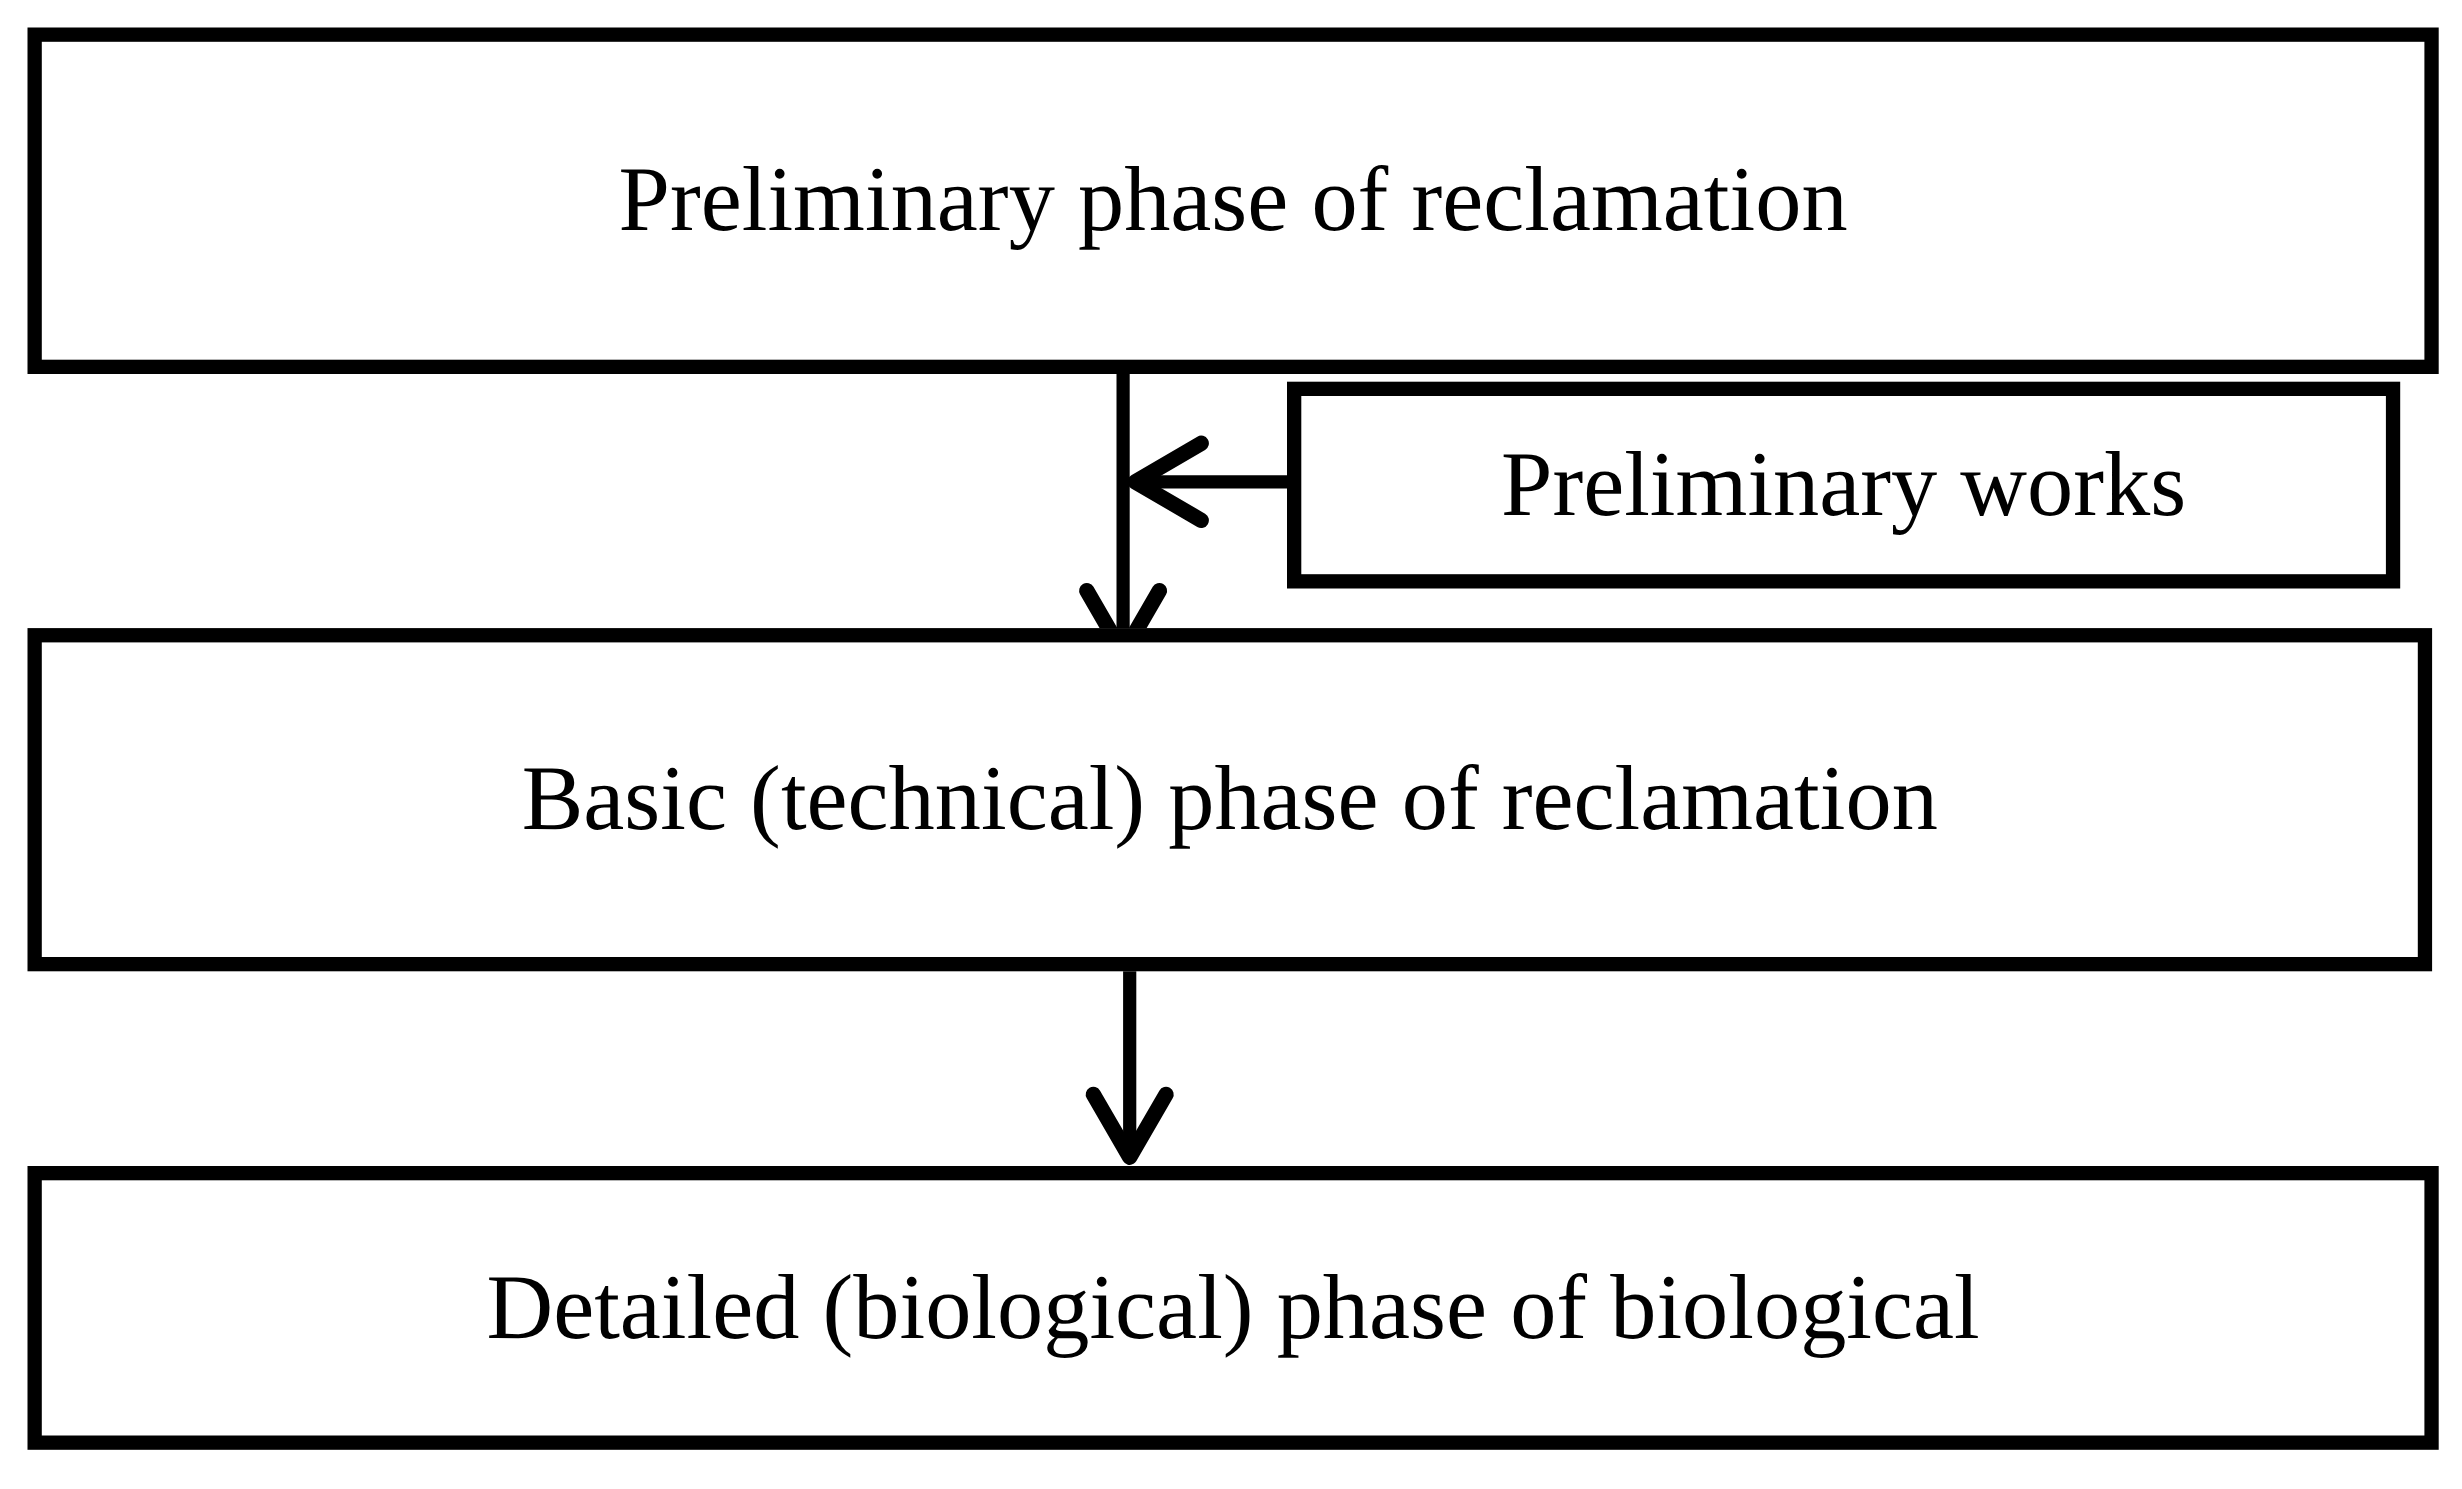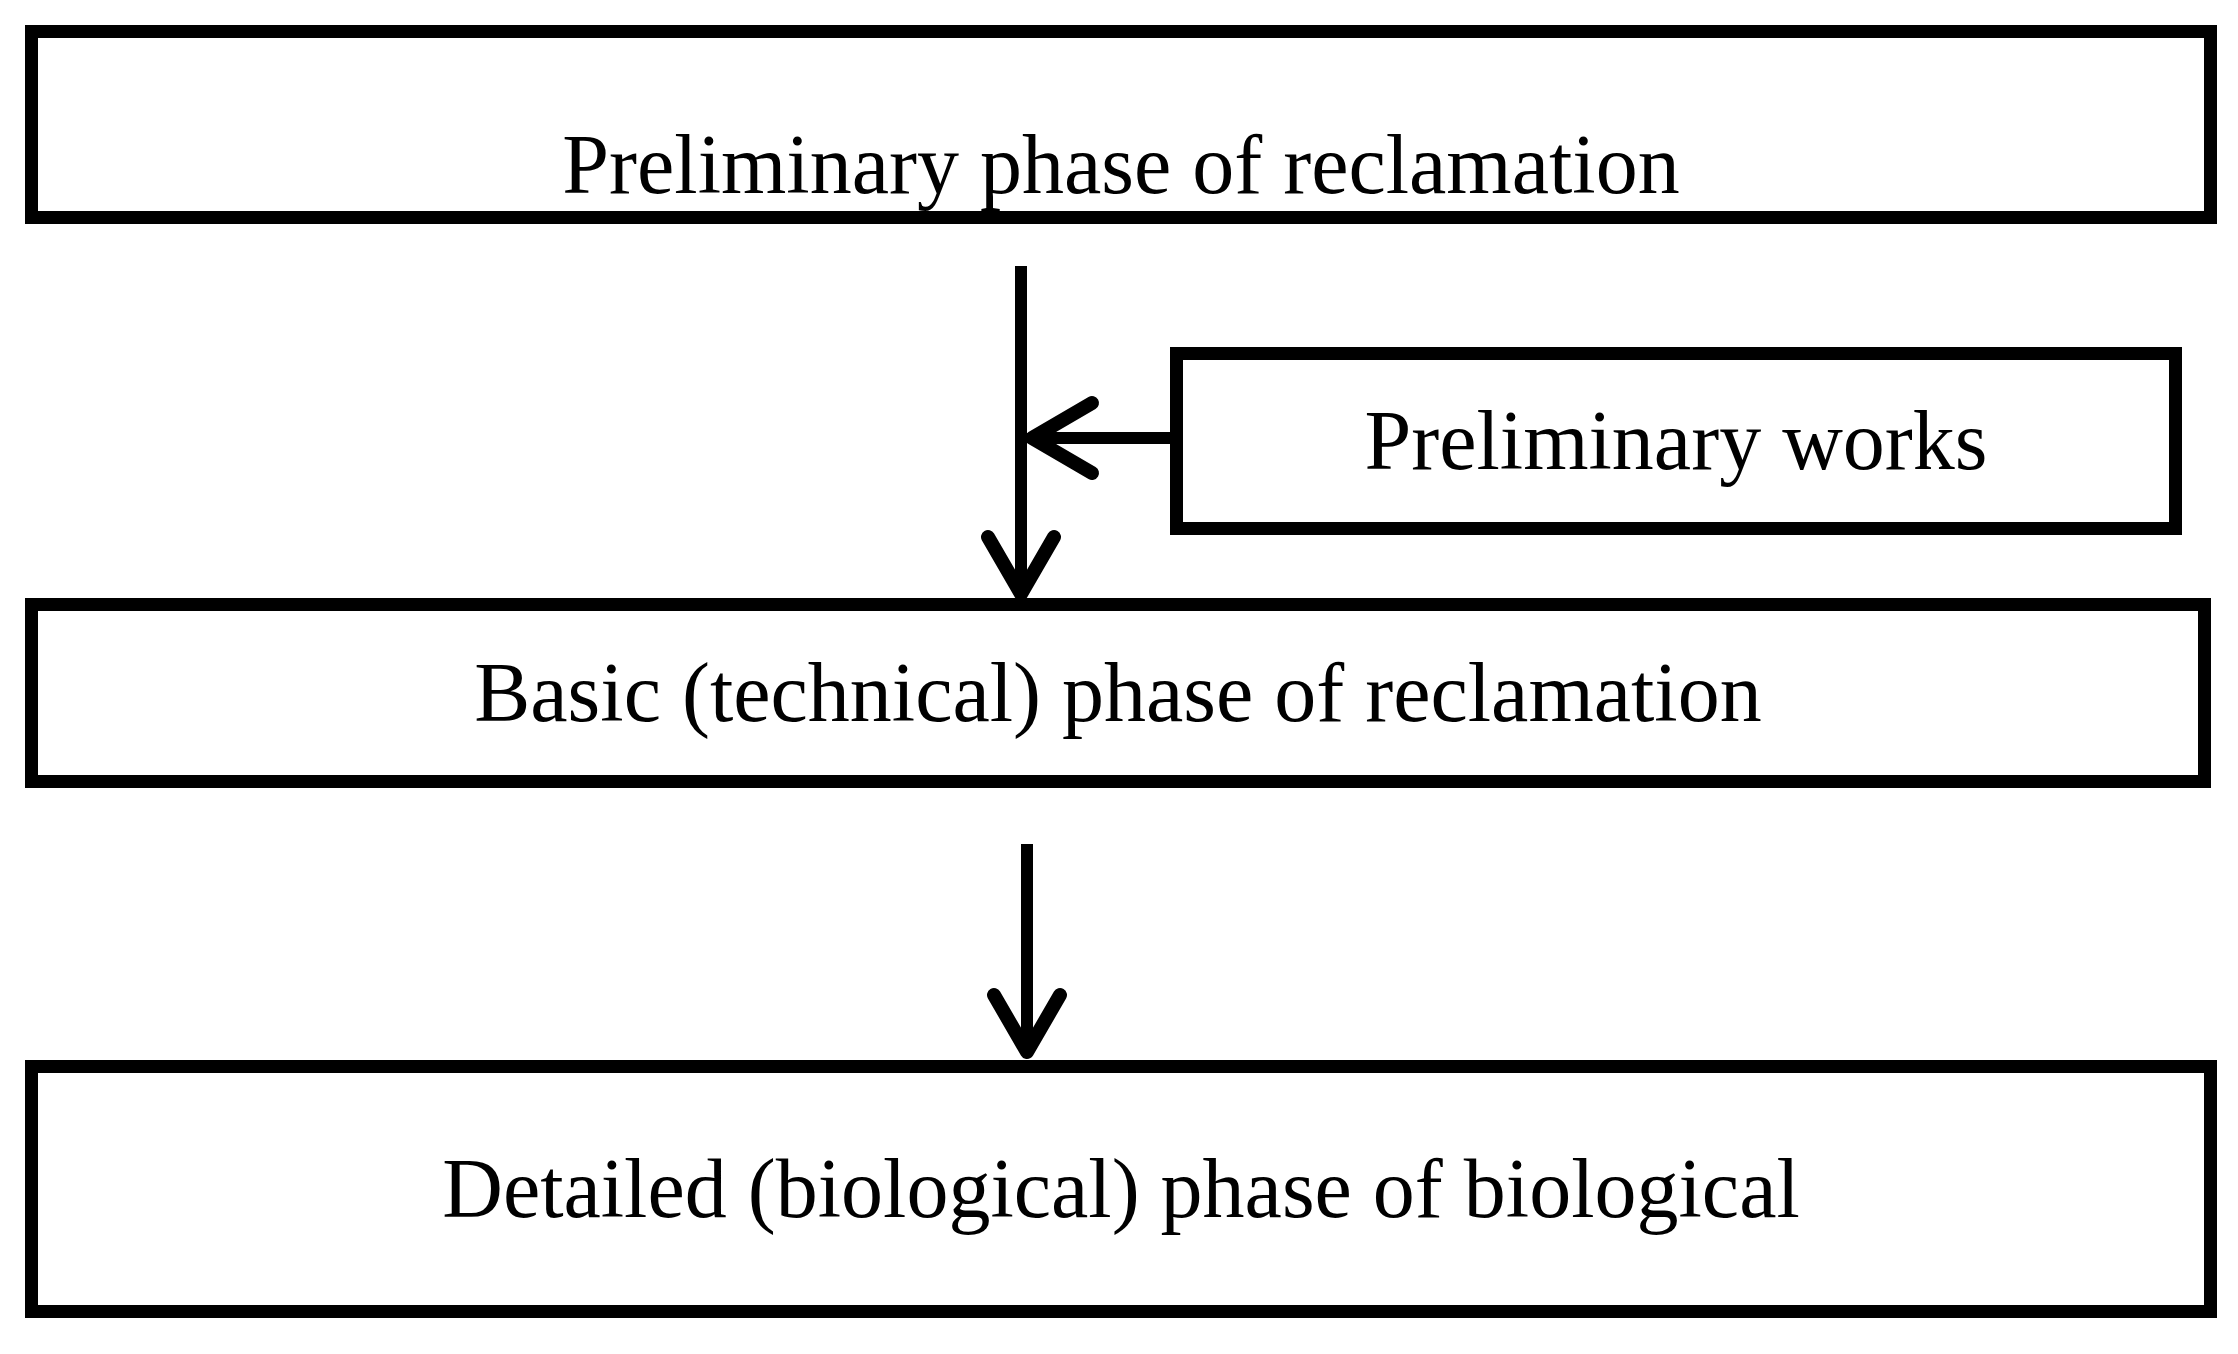--- a/index.html
+++ b/index.html
@@ -22,23 +22,23 @@
     background: #ffffff;
     display: flex;
     align-items: center;
     justify-content: center;
     text-align: center;
     color: #000000;
     font-size: 84px;
     line-height: 1.1;
     white-space: nowrap;
   }
-  .node-top    { left: 25px;   top: 25px;   width: 2192px; height: 199px; align-items: flex-end; }
+  .node-top    { left: 25px;   top: 25px;   width: 2192px; height: 315px; }
   .node-works  { left: 1170px; top: 347px;  width: 1012px; height: 188px; }
-  .node-middle { left: 25px;   top: 598px;  width: 2186px; height: 190px; text-align: center; }
+  .node-middle { left: 25px;   top: 571px;  width: 2186px; height: 312px; text-align: center; }
   .node-bottom { left: 25px;   top: 1060px; width: 2192px; height: 258px; }
   .edges-layer {
     position: absolute;
     left: 0;
     top: 0;
     width: 2238px;
     height: 1354px;
     pointer-events: none;
   }
   .edges-layer line,

